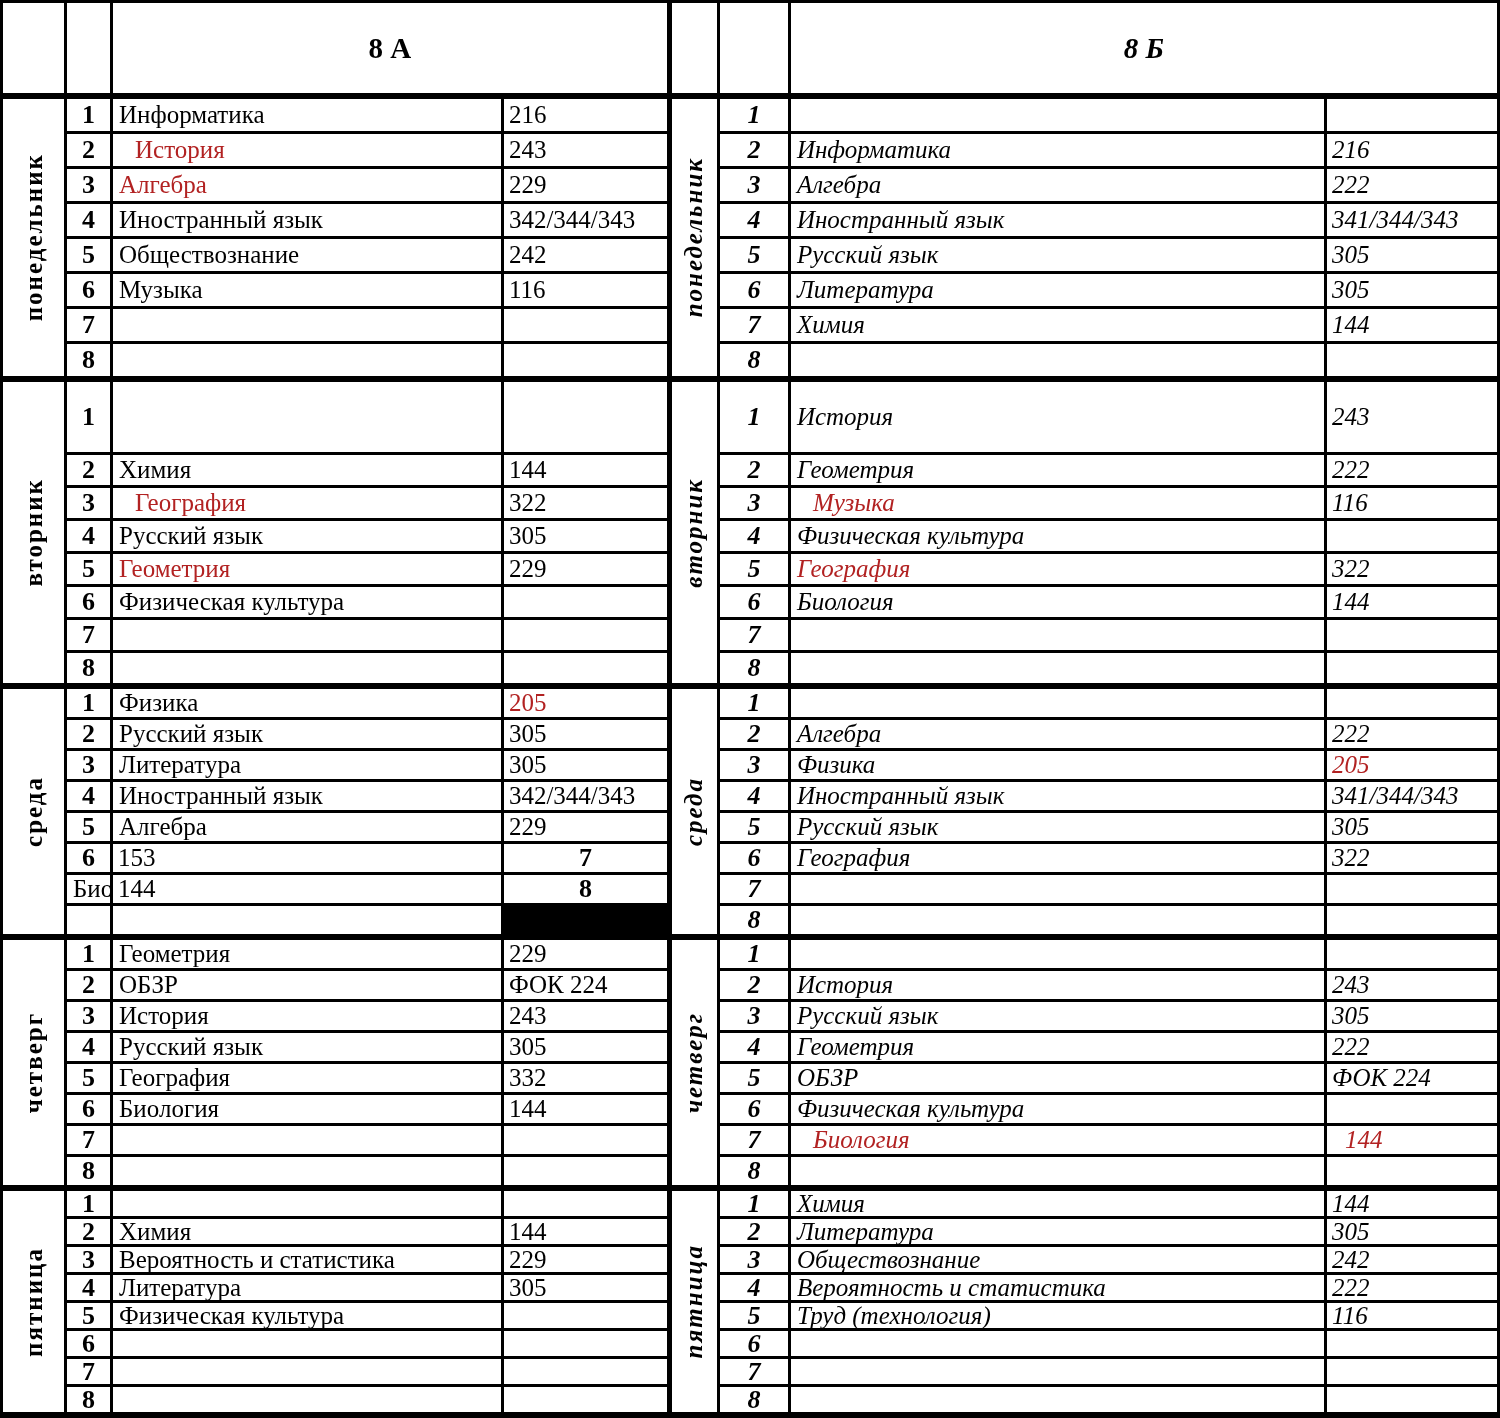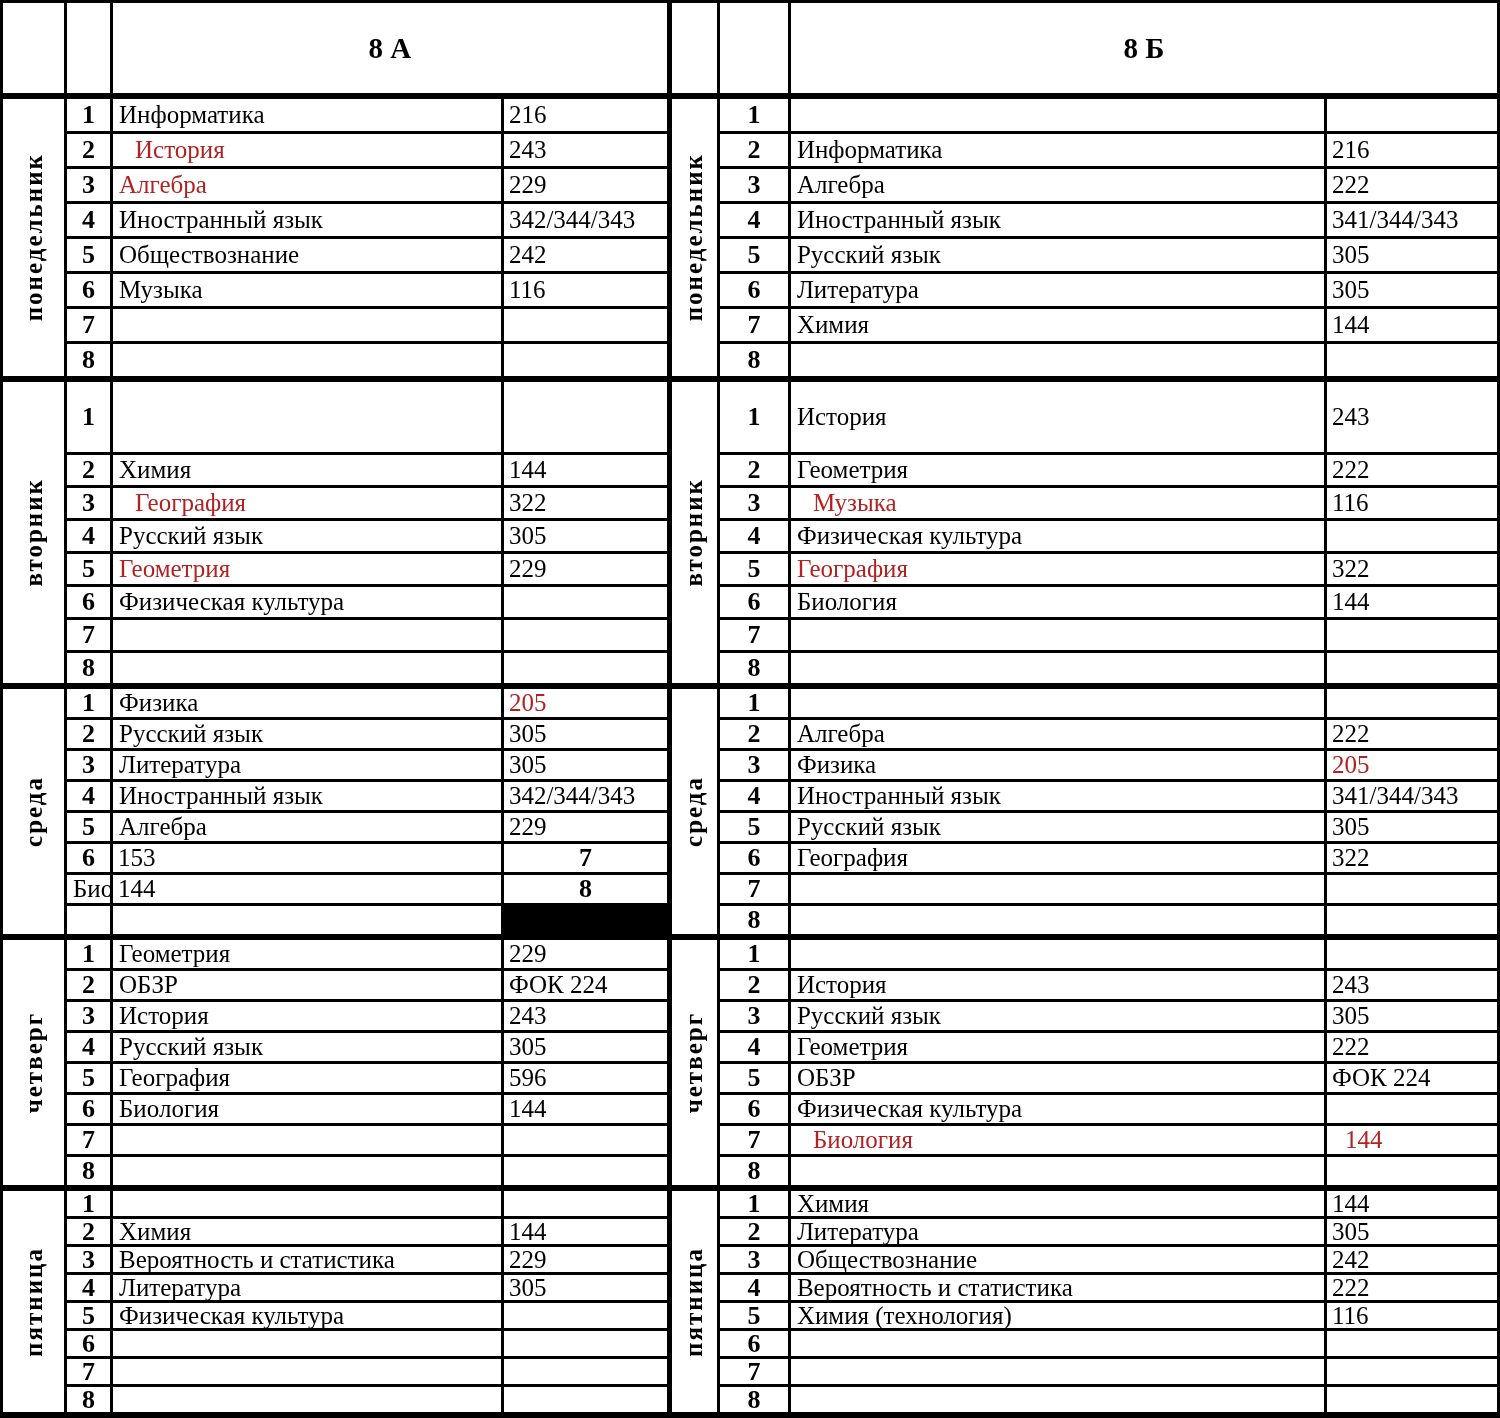--- a/index.html
+++ b/index.html
@@ -11,21 +11,21 @@
   }
   .half{
     box-sizing:border-box;
     background:#000;
     border:3px solid #000;
     border-bottom-width:6px;
     display:flex;flex-direction:column;
   }
   .half-left{width:737px;border-right-width:5px;
     --day-w:61px;--num-w:43px;--room-w:163px;}
-  .half-right{width:909px;border-left-width:0;
+  .half-right{width:909px;border-left-width:0;font-style:italic;
     --day-w:45px;--num-w:68px;--room-w:170px;}
 
   .class-header{
     display:grid;
     grid-template-columns:var(--day-w) var(--num-w) 1fr;
     gap:3px;height:90px;margin-bottom:6px;
   }
   .cell{background:#fff;display:flex;align-items:center;overflow:hidden;}
   .title-cell{justify-content:center;font-weight:bold;font-size:29px;}
 
@@ -163,21 +163,21 @@
           <div class="cell subject-cell">ОБЗР</div>
           <div class="cell room-cell">ФОК 224</div>
           <div class="cell num-cell">3</div>
           <div class="cell subject-cell">История</div>
           <div class="cell room-cell">243</div>
           <div class="cell num-cell">4</div>
           <div class="cell subject-cell">Русский язык</div>
           <div class="cell room-cell">305</div>
           <div class="cell num-cell">5</div>
           <div class="cell subject-cell">География</div>
-          <div class="cell room-cell">596</div>
+          <div class="cell room-cell">332</div>
           <div class="cell num-cell">6</div>
           <div class="cell subject-cell">Биология</div>
           <div class="cell room-cell">144</div>
           <div class="cell num-cell">7</div>
           <div class="cell subject-cell"></div>
           <div class="cell room-cell"></div>
           <div class="cell num-cell">8</div>
           <div class="cell subject-cell"></div>
           <div class="cell room-cell"></div>
         </div>
@@ -348,21 +348,21 @@
           <div class="cell num-cell">2</div>
           <div class="cell subject-cell">Литература</div>
           <div class="cell room-cell">305</div>
           <div class="cell num-cell">3</div>
           <div class="cell subject-cell">Обществознание</div>
           <div class="cell room-cell">242</div>
           <div class="cell num-cell">4</div>
           <div class="cell subject-cell">Вероятность и статистика</div>
           <div class="cell room-cell">222</div>
           <div class="cell num-cell">5</div>
-          <div class="cell subject-cell">Химия (технология)</div>
+          <div class="cell subject-cell">Труд (технология)</div>
           <div class="cell room-cell">116</div>
           <div class="cell num-cell">6</div>
           <div class="cell subject-cell"></div>
           <div class="cell room-cell"></div>
           <div class="cell num-cell">7</div>
           <div class="cell subject-cell"></div>
           <div class="cell room-cell"></div>
           <div class="cell num-cell">8</div>
           <div class="cell subject-cell"></div>
           <div class="cell room-cell"></div>

